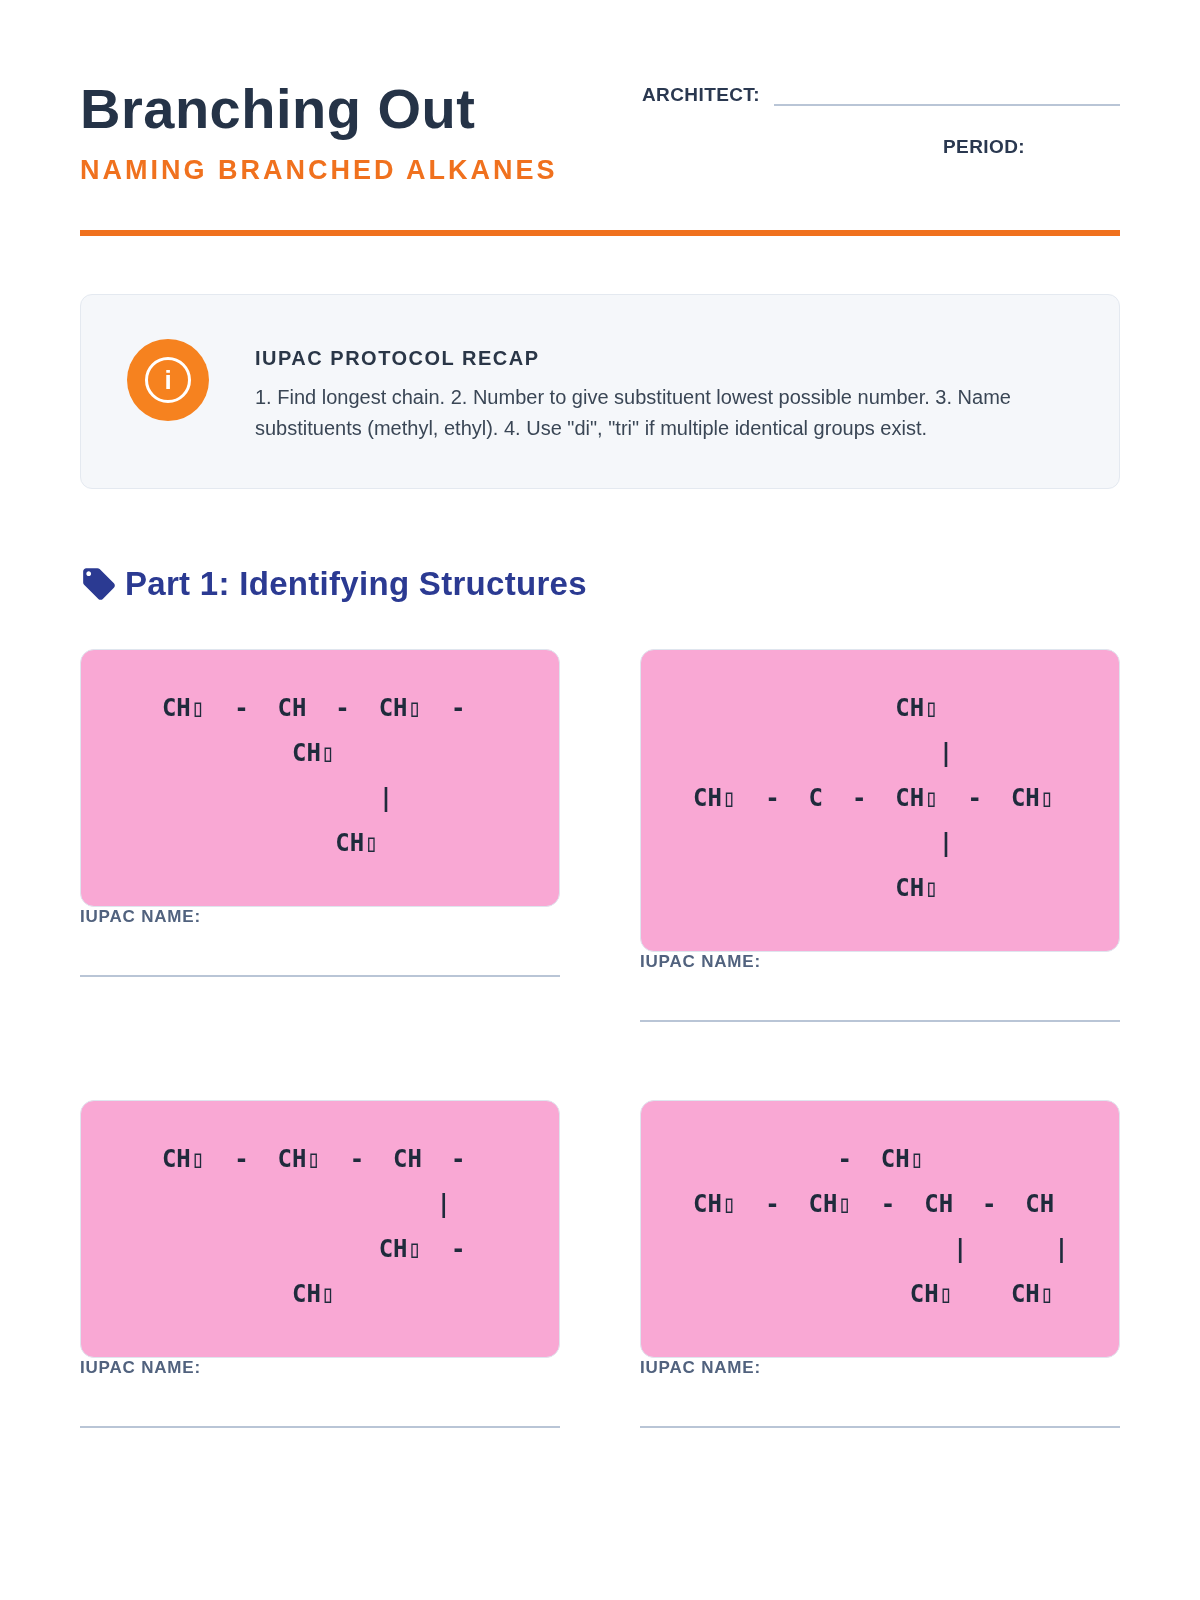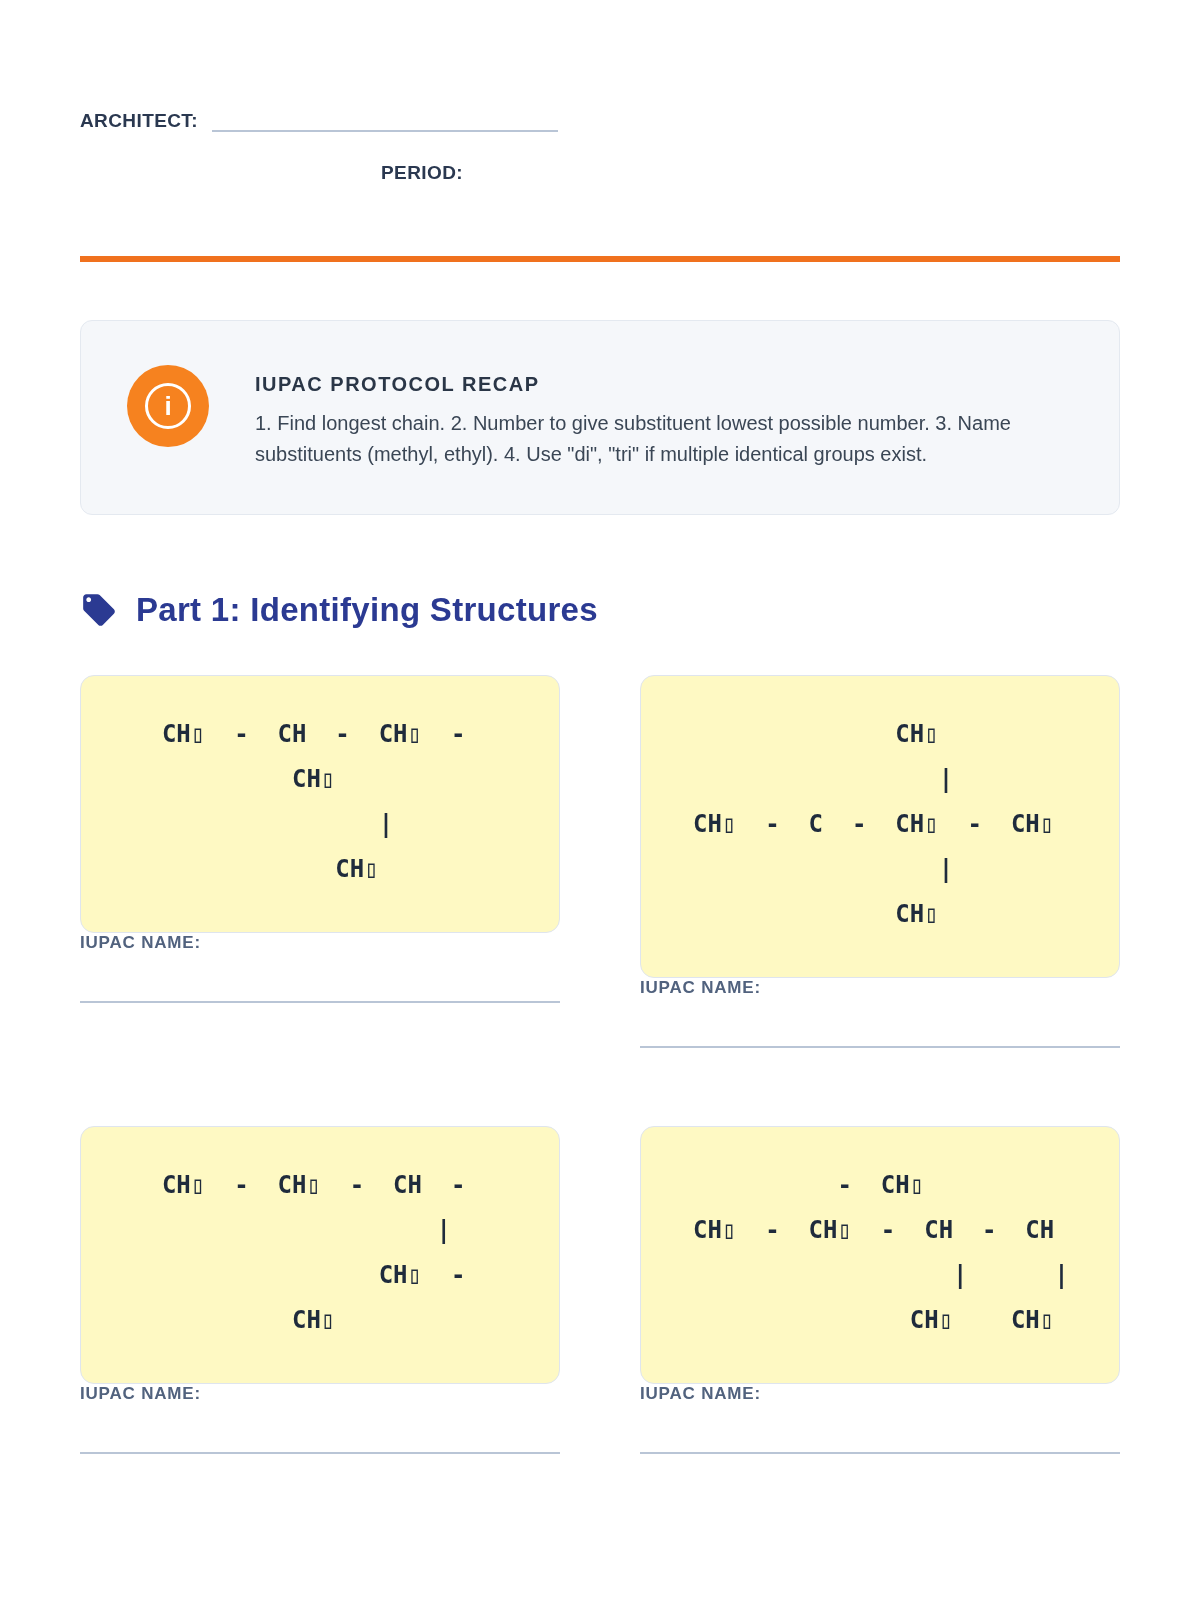--- a/index.html
+++ b/index.html
@@ -16,21 +16,21 @@
   
   .header { display:flex; justify-content:space-between; }
   .page-title {
     font-size:56px; font-weight:800; letter-spacing:0.5px;
     color:#253347; line-height:1.12;
   }
   .page-subtitle {
     margin-top:14px; font-size:27px; font-weight:700;
     letter-spacing:3px; color:#F0711E;
   }
-  .fields { width:478px; padding-top:6px;margin-top:26px; }
+  .fields { width:478px; padding-top:6px; }
   .field-row { display:flex; align-items:flex-end; margin-bottom:30px; }
   .field-label {
     font-size:19px; font-weight:700; color:#2A3850;
     letter-spacing:0.4px; white-space:nowrap;
   }
   .field-line { flex:1; border-bottom:2px solid #B9C5D6; margin-left:14px; height:20px; }
   .field-row.period { padding-right:95px;flex-direction:column; }
 
   .rule { height:6px; background:#F0711E; margin-top:40px; }
 
@@ -51,51 +51,55 @@
   }
   .info-heading {
     font-size:20px; font-weight:700; color:#2A3647;
     letter-spacing:1.5px; margin-bottom:12px;margin-top:8px;
   }
   .info-body {
     font-size:20px; color:#3A4655; line-height:1.55; max-width:820px;
   }
 
   
-  .section-header { margin-top:76px; display:flex; align-items:flex-start; gap:18px; }
+  .section-header { margin-top:76px; display:flex; align-items:flex-start; gap:7px; }
   .tag-icon { display:inline-flex; }
   .tag-icon svg { width:38px; height:38px; fill:#2B3A92; }
   .section-title { font-size:33px; font-weight:800; color:#2B3A92; letter-spacing:0.3px; }
 
   
   .grid {
     margin-top:46px; display:grid; grid-template-columns:1fr 1fr;
     column-gap:80px; row-gap:78px; align-items:start;
   }
   .card {
-    background:#fef9c3; border:1px solid #DFE5EE; border-radius:14px;
+    background:#f9a8d4; border:1px solid #DFE5EE; border-radius:14px;
     padding:36px 16px 40px 52px; min-height:255px;
   }
   .sline {
     font-family:"DejaVu Sans Mono","DejaVu Sans", monospace;
     font-size:24px; font-weight:700; color:#1F2B3C;
     line-height:45px; white-space:pre;
   }
   .iupac-label {
     font-size:17px; font-weight:700;
     color:#51627E; letter-spacing:0.8px;
   }
   .answer-line { margin-top:48px; border-bottom:2px solid #B9C5D6; }
 </style>
 </head>
 <body>
 
 <div class="page">
 
   <div class="header">
+    <div class="title-block">
+      <div class="page-title">Branching Out</div>
+      <div class="page-subtitle">NAMING BRANCHED ALKANES</div>
+    </div>
     <div class="fields">
       <div class="field-row">
         <span class="field-label">ARCHITECT:</span>
         <span class="field-line"></span>
       </div>
       <div class="field-row period">
         <span class="field-label">PERIOD:</span>
         <span class="field-line"></span>
       </div>
     </div>

